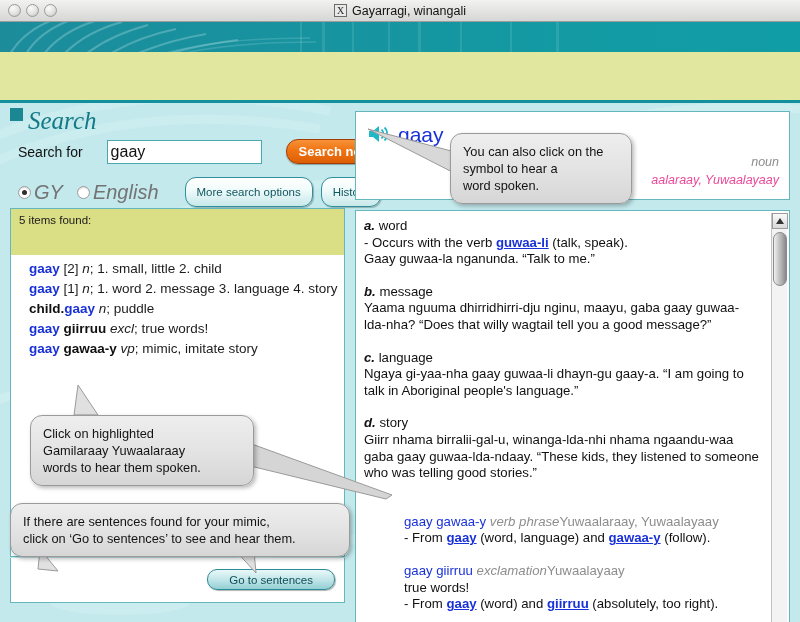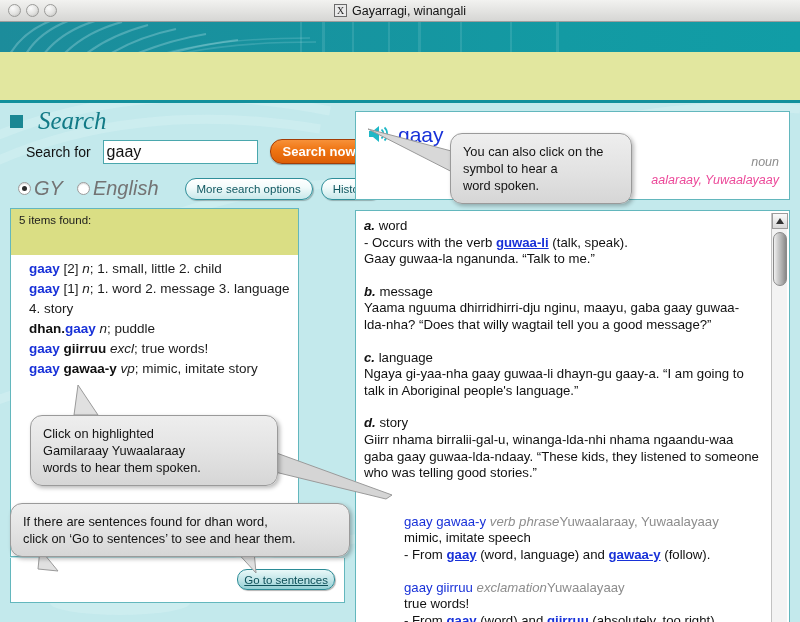--- a/index.html
+++ b/index.html
@@ -91,27 +91,27 @@
   #btn-close-app { width: 24px; border-left: 1px solid #2c8f9b; }
 
   
   #body {
     position: absolute; left: 0; top: 103px; width: 800px; height: 519px;
     background: #c3e9ec; overflow: hidden;
   }
   #bgpattern { position: absolute; left: 0; top: 0; }
 
   
-  #searchhdr { position: absolute; left: 10px; top: 5px; display: flex; align-items: center; gap: 15px; }
+  #searchhdr { position: absolute; left: 10px; top: 5px; display: flex; align-items: flex-start; gap: 5px; }
   .sqbullet { width: 13px; height: 13px; background: #1b8793; }
   #searchtitle {
     font-family: "Liberation Serif", serif; font-style: italic;
     font-size: 25px; color: #127a86; line-height: 26px;
   }
-  #searchrow { position: absolute; left: 26px; top: 36px; display: flex; align-items: center; gap: 12px; }
+  #searchrow { position: absolute; left: 18px; top: 36px; display: flex; align-items: center; gap: 24px; }
   #searchlabel { font-size: 14px; color: #111; }
   #searchinput {
     width: 155px; height: 24px; border: 1px solid #4aa7ad; background: #fff;
     font-size: 16px; padding: 0 3px; color: #111; font-family: "Liberation Sans", sans-serif;
   }
   #btn-search-now {
     height: 25px; padding: 0 12px; border-radius: 12px;
     border: 1px solid #a33d06;
     background: linear-gradient(to bottom,#f79139 0%,#ef7412 45%,#dd5f06 100%);
     color: #fff; font-size: 13px; font-weight: bold;
@@ -119,55 +119,54 @@
   }
   #optrow { position: absolute; left: 18px; top: 74px; display: flex; align-items: center; }
   .radio {
     width: 13px; height: 13px; border-radius: 50%; background: #fff;
     border: 1px solid #9c9c9c; display: flex; align-items: center; justify-content: center;
     box-shadow: inset 0 1px 1px rgba(0,0,0,.15);
   }
   .radio.on:after { content:""; width:5px;height:5px;border-radius:50%;background:#2f2f2f; }
   .radlabel { font-size: 20px; color: #737373; margin-left: 3px; font-style: italic; }
   .pillbtn {
-    height: 22px; padding: 0 11px; border-radius: 11px;
+    height: 30px; padding: 0 11px; border-radius: 11px;
     border: 1px solid #2f8f9a;
     background: linear-gradient(to bottom,#ffffff 0%,#f2fbfb 40%,#c8e8ea 100%);
     color: #0f5760; font-size: 11.5px;
     display: flex; align-items: center; box-shadow: 1px 1px 1px rgba(0,0,0,.25);
   }
 
   
   #resultspanel {
-    position: absolute; left: 10px; top: 105px; width: 289px; height: 349px;
+    position: absolute; left: 10px; top: 105px; width: 335px; height: 349px;
     background: #ffffff; border: 1px solid #63b7bd;
   }
   #resultshead {
     height: 46px; background: #dade84;
     font-size: 11.5px; color: #1b1b1b; padding: 5px 0 0 8px;
   }
   #resultslist { padding: 4px 0 0 10px; }
   .resitem { font-size: 13.5px; color: #1c1c1c; line-height: 20px; padding-left: 8px; text-indent: -0px; }
   .resitem .hw { color: #1831d8; font-weight: bold; }
   .resitem .hwblack { color: #101010; font-weight: bold; }
   .resitem .pos { font-style: italic; }
 
   #statusbar {
     position: absolute; left: 10px; top: 455px; width: 335px; height: 45px;
     background: #ffffff; border: 1px solid #63b7bd; border-top: none;
   }
   #statustext { position: absolute; left: 8px; top: 13px; font-size: 13px; color: #111; }
   #btn-goto-sentences {
     position: absolute; right: 9px; top: 11px;
-    height: 21px; padding: 0 6px; border-radius: 10px;
+    height: 21px; padding: 0 21px; border-radius: 10px;
     border: 1px solid #2b8b96;
     background: linear-gradient(to bottom,#e9f8f8 0%,#bfe4e7 55%,#93cfd4 100%);
     color: #0d4f58; font-size: 11.5px; display: flex; align-items: center;
     box-shadow: 1px 1px 1px rgba(0,0,0,.3);
-    text-decoration: underline;
   }
 
   
   #entryhead {
     position: absolute; left: 355px; top: 8px; width: 435px; height: 89px;
     background: #ffffff; border: 1px solid #63b7bd;
   }
   #spk { position: absolute; left: 12px; top: 13px; }
   #headword {
     position: absolute; left: 42px; top: 11px;
@@ -369,21 +368,21 @@
 
       <div class="resitem">
         <span class="hw">gaay</span><span> [2] </span><span class="pos">n</span><span>; 1. small, little 2. child</span>
       </div>
 
       <div class="resitem">
         <span class="hw">gaay</span><span> [1] </span><span class="pos">n</span><span>; 1. word 2. message 3. language 4. story</span>
       </div>
 
       <div class="resitem">
-        <span class="hwblack">dhan.</span><span class="hw">gaay</span><span> </span><span class="pos">n</span><span>; puddle</span>
+        <span class="hwblack">child.</span><span class="hw">gaay</span><span> </span><span class="pos">n</span><span>; puddle</span>
       </div>
 
       <div class="resitem">
         <span class="hw">gaay</span><span class="hwblack"> giirruu</span><span> </span><span class="pos">excl</span><span>; true words!</span>
       </div>
 
       <div class="resitem">
         <span class="hw">gaay</span><span class="hwblack"> gawaa-y</span><span> </span><span class="pos">vp</span><span>; mimic, imitate story</span>
       </div>
 
@@ -433,21 +432,20 @@
       <p>
         <span class="sense-lbl">d.</span>
         <span>story</span>
       </p>
       <p>Giirr nhama birralii-gal-u, winanga-lda-nhi nhama ngaandu-waa gaba gaay guwaa-lda-ndaay. “These kids, they listened to someone who was telling good stories.”</p>
       <div class="blankline"></div>
       <div class="blankline"></div>
 
       <div style="padding-left:40px;">
         <p><span class="subhw">gaay gawaa-y</span> <span class="ital-gray">verb phrase</span><span class="gray">Yuwaalaraay, Yuwaalayaay</span></p>
-        <p>mimic, imitate speech</p>
         <p><span>- From </span><span class="lnk">gaay</span><span> (word, language) and </span><span class="lnk">gawaa-y</span><span> (follow).</span></p>
         <div class="blankline"></div>
         <p><span class="subhw">gaay giirruu</span> <span class="ital-gray">exclamation</span><span class="gray">Yuwaalayaay</span></p>
         <p>true words!</p>
         <p><span>- From </span><span class="lnk">gaay</span><span> (word) and </span><span class="lnk">giirruu</span><span> (absolutely, too right).</span></p>
       </div>
 
     </div>
 
     <div id="vscroll">
@@ -467,30 +465,30 @@
     <div>symbol to  hear a</div>
     <div>word spoken.</div>
   </div>
 
   <svg class="ptr" style="left:72px; top:282px;" width="30" height="34">
     <polygon points="6,0 26,30 2,30" fill="#e0e0e0" stroke="#9a9a9a" stroke-width="1"></polygon>
   </svg>
   <svg class="ptr" style="left:236px; top:330px;" width="160" height="70">
     <polygon points="2,6 156,62 150,66 2,30" fill="#d5d5d5" stroke="#9a9a9a" stroke-width="1"></polygon>
   </svg>
-  <div class="bubble" style="left:30px; top:312px; width:248px;">
+  <div class="bubble" style="left:30px; top:312px; width:224px;">
     <div>Click on highlighted</div>
     <div>Gamilaraay Yuwaalaraay</div>
     <div>words to hear them spoken.</div>
   </div>
 
   <svg class="ptr" style="left:36px; top:446px;" width="26" height="26">
     <polygon points="4,0 22,22 2,20" fill="#e0e0e0" stroke="#9a9a9a" stroke-width="1"></polygon>
   </svg>
   <svg class="ptr" style="left:232px; top:446px;" width="30" height="28">
     <polygon points="2,0 24,24 22,2" fill="#e0e0e0" stroke="#9a9a9a" stroke-width="1"></polygon>
   </svg>
   <div class="bubble" style="left:10px; top:400px; width:340px;">
-    <div>If there are sentences found for dhan word,</div>
+    <div>If there are sentences found for your mimic,</div>
     <div>click on ‘Go to sentences’ to see and hear them.</div>
   </div>
 
 </div>
 
 </body></html>

